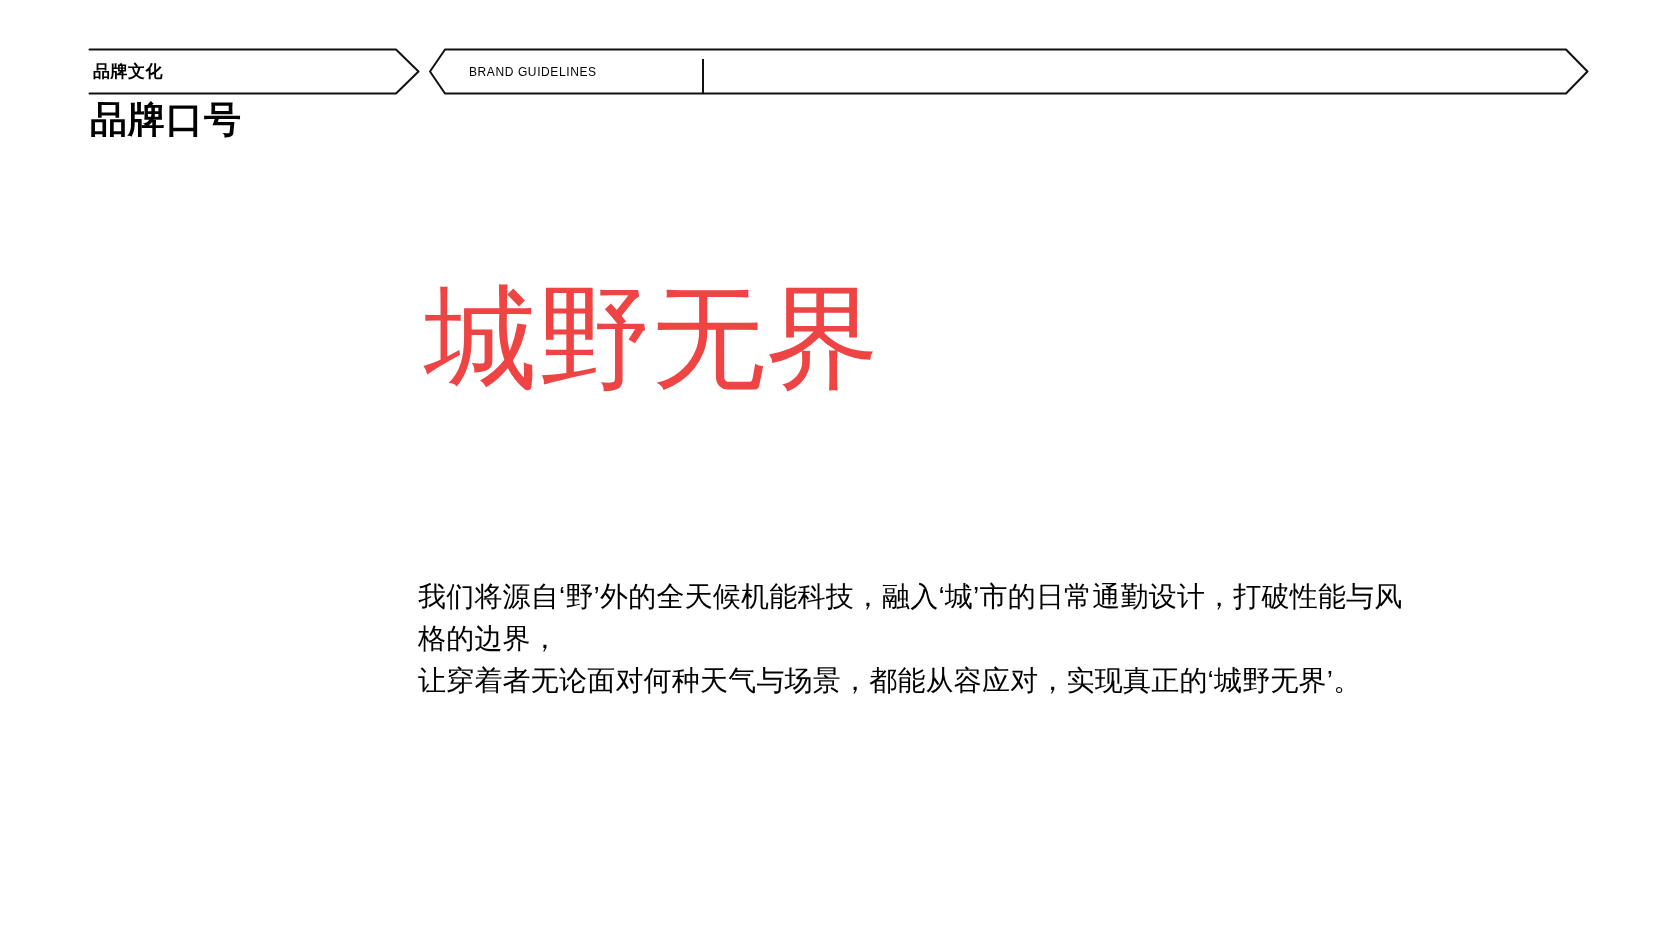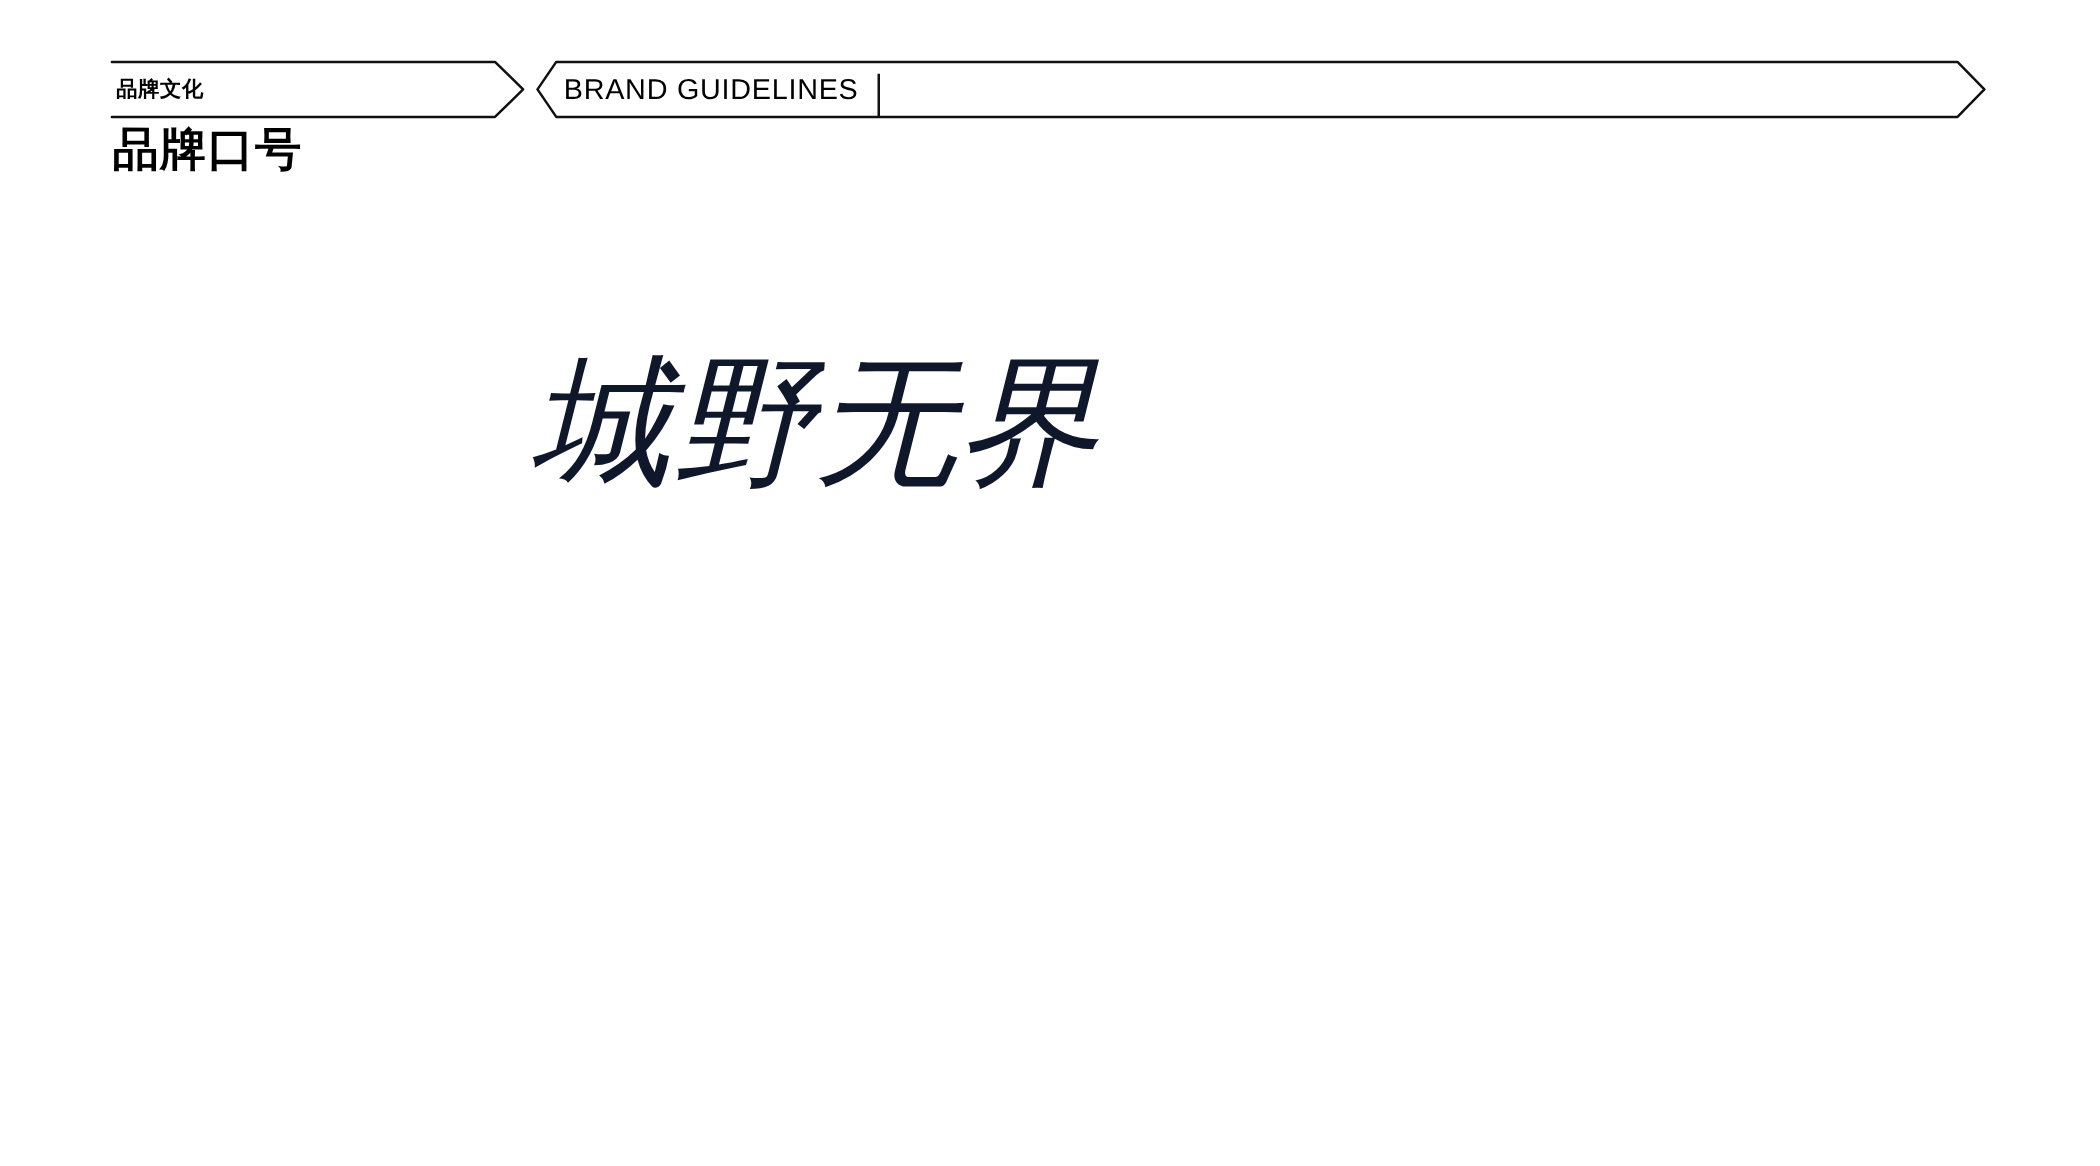--- a/index.html
+++ b/index.html
@@ -20,24 +20,24 @@
   .banner-right-svg { left: 428px; top: 47px; }
   .tab-label-left {
     position: absolute; left: 88px; top: 47px;
     width: 333px; height: 49px;
     display: flex; align-items: center;
     padding-left: 5px;
     font-size: 17px; font-weight: 600;
     color: #000000; letter-spacing: 0.5px;
   }
   .tab-label-right {
-    position: absolute; left: 451px; top: 47px;
+    position: absolute; left: 469px; top: 47px;
     height: 49px;
     display: flex; align-items: center;
-    font-size: 23px; font-weight: 400;
+    font-size: 12px; font-weight: 400;
     color: #000000; letter-spacing: 0.6px;
   }
   .section-title {
     position: absolute; left: 90px; top: 100px;
     font-size: 37px; font-weight: 700;
     color: #000000; letter-spacing: 1px;
     line-height: 1.1;
     text-align: right;
   }
   .slogan {
@@ -69,16 +69,20 @@
   <svg class="banner-svg banner-right-svg" width="1162" height="49" viewBox="0 0 1162 49">
     <path d="M2 24.5 L17 2.5 H1138 L1159.5 24.5 L1138 46.5 H17 Z" fill="none" stroke="#111111" stroke-width="2" stroke-linejoin="round" stroke-linecap="round"></path>
     <line x1="275" y1="12" x2="275" y2="46" stroke="#111111" stroke-width="2"></line>
   </svg>
   <div class="tab-label-right">
     <span>BRAND GUIDELINES</span>
   </div>
 
   <h1 class="section-title">品牌口号</h1>
 
-  <div class="slogan" style="color: #0f172a; font-style: italic;">城野无界</div>
+  <div class="slogan" style="color: #ef4444;">城野无界</div>
 
+  <div class="paragraph">
+    <div>我们将源自‘野’外的全天候机能科技，融入‘城’市的日常通勤设计，打破性能与风格的边界，</div>
+    <div>让穿着者无论面对何种天气与场景，都能从容应对，实现真正的‘城野无界’。</div>
+  </div>
 
 </div>
 
 </body></html>

